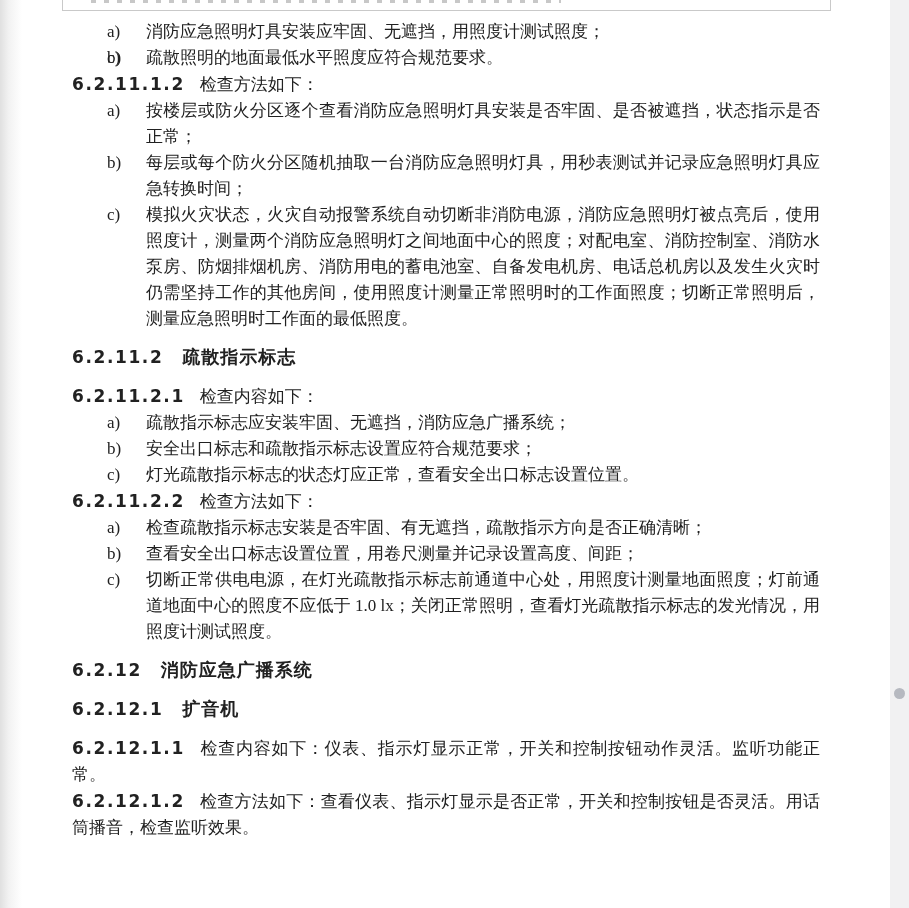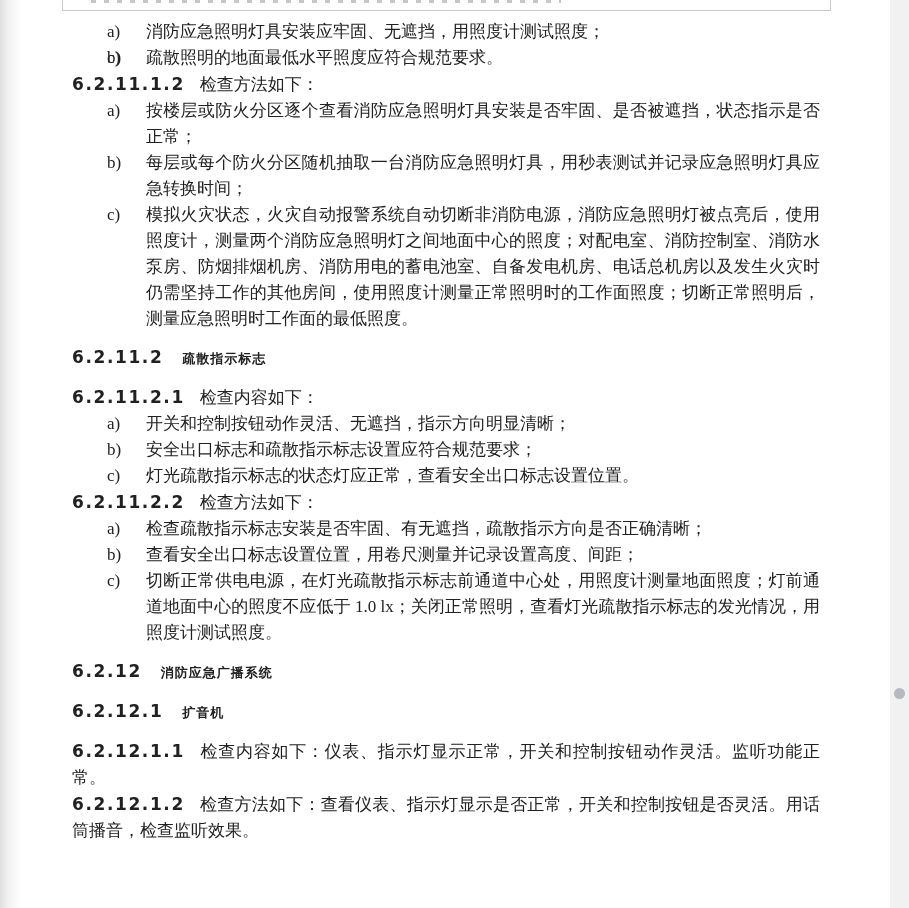--- a/index.html
+++ b/index.html
@@ -41,21 +41,21 @@
     font-weight:bold;font-size:17px;letter-spacing:1.6px;
   }
   .para{ text-align:justify; }
   .para .num{ margin-right:15px; }
   .li{ position:relative;padding-left:74px;text-align:justify; }
   .li-label{ position:absolute;left:35px;top:0; }
   .heading{ margin:12px 0;font-weight:bold; }
   .heading .num{ margin-right:19px; }
   .heading .title{
     font-family:"DejaVu Sans","Liberation Sans",sans-serif;
-    font-weight:bold;font-size:13px;letter-spacing:1px;
+    font-weight:bold;font-size:18px;letter-spacing:1px;
   }
 </style>
 </head>
 <body style="background: rgb(255, 255, 255); color: rgb(33, 33, 33);">
 
 <div class="left-shade"></div>
 
 <div class="clipped-box" style="border-color: rgb(201, 201, 201);">
   <div class="remnant"></div>
 </div>
@@ -63,21 +63,21 @@
 <div class="content">
     <div class="li"><span class="li-label">a)</span><span class="li-text">消防应急照明灯具安装应牢固、无遮挡，用照度计测试照度；</span></div>
     <div class="li"><span class="li-label">b)</span></div>
     <div class="li"><span class="li-label">c)</span><span class="li-text">疏散照明的地面最低水平照度应符合规范要求。</span></div>
     <div class="para"><span class="num">6.2.11.1.2</span><span class="clause-text">检查方法如下：</span></div>
     <div class="li"><span class="li-label">a)</span><span class="li-text">按楼层或防火分区逐个查看消防应急照明灯具安装是否牢固、是否被遮挡，状态指示是否正常；</span></div>
     <div class="li"><span class="li-label">b)</span><span class="li-text">每层或每个防火分区随机抽取一台消防应急照明灯具，用秒表测试并记录应急照明灯具应急转换时间；</span></div>
     <div class="li"><span class="li-label">c)</span><span class="li-text">模拟火灾状态，火灾自动报警系统自动切断非消防电源，消防应急照明灯被点亮后，使用照度计，测量两个消防应急照明灯之间地面中心的照度；对配电室、消防控制室、消防水泵房、防烟排烟机房、消防用电的蓄电池室、自备发电机房、电话总机房以及发生火灾时仍需坚持工作的其他房间，使用照度计测量正常照明时的工作面照度；切断正常照明后，测量应急照明时工作面的最低照度。</span></div>
     <div class="heading"><span class="num">6.2.11.2</span><span class="title">疏散指示标志</span></div>
     <div class="para"><span class="num">6.2.11.2.1</span><span class="clause-text">检查内容如下：</span></div>
-    <div class="li"><span class="li-label">a)</span><span class="li-text">开关和控制按钮动作灵活、无遮挡，指示方向明显清晰；</span></div>
+    <div class="li"><span class="li-label">a)</span><span class="li-text">疏散指示标志应安装牢固、无遮挡，消防应急广播系统；</span></div>
     <div class="li"><span class="li-label">b)</span><span class="li-text">安全出口标志和疏散指示标志设置应符合规范要求；</span></div>
     <div class="li"><span class="li-label">c)</span><span class="li-text">灯光疏散指示标志的状态灯应正常，查看安全出口标志设置位置。</span></div>
     <div class="para"><span class="num">6.2.11.2.2</span><span class="clause-text">检查方法如下：</span></div>
     <div class="li"><span class="li-label">a)</span><span class="li-text">检查疏散指示标志安装是否牢固、有无遮挡，疏散指示方向是否正确清晰；</span></div>
     <div class="li"><span class="li-label">b)</span><span class="li-text">查看安全出口标志设置位置，用卷尺测量并记录设置高度、间距；</span></div>
     <div class="li"><span class="li-label">c)</span><span class="li-text">切断正常供电电源，在灯光疏散指示标志前通道中心处，用照度计测量地面照度；灯前通道地面中心的照度不应低于 1.0 lx；关闭正常照明，查看灯光疏散指示标志的发光情况，用照度计测试照度。</span></div>
     <div class="heading"><span class="num">6.2.12</span><span class="title">消防应急广播系统</span></div>
     <div class="heading"><span class="num">6.2.12.1</span><span class="title">扩音机</span></div>
     <div class="para"><span class="num">6.2.12.1.1</span><span class="clause-text">检查内容如下：仪表、指示灯显示正常，开关和控制按钮动作灵活。监听功能正常。</span></div>
     <div class="para"><span class="num">6.2.12.1.2</span><span class="clause-text">检查方法如下：查看仪表、指示灯显示是否正常，开关和控制按钮是否灵活。用话筒播音，检查监听效果。</span></div>

